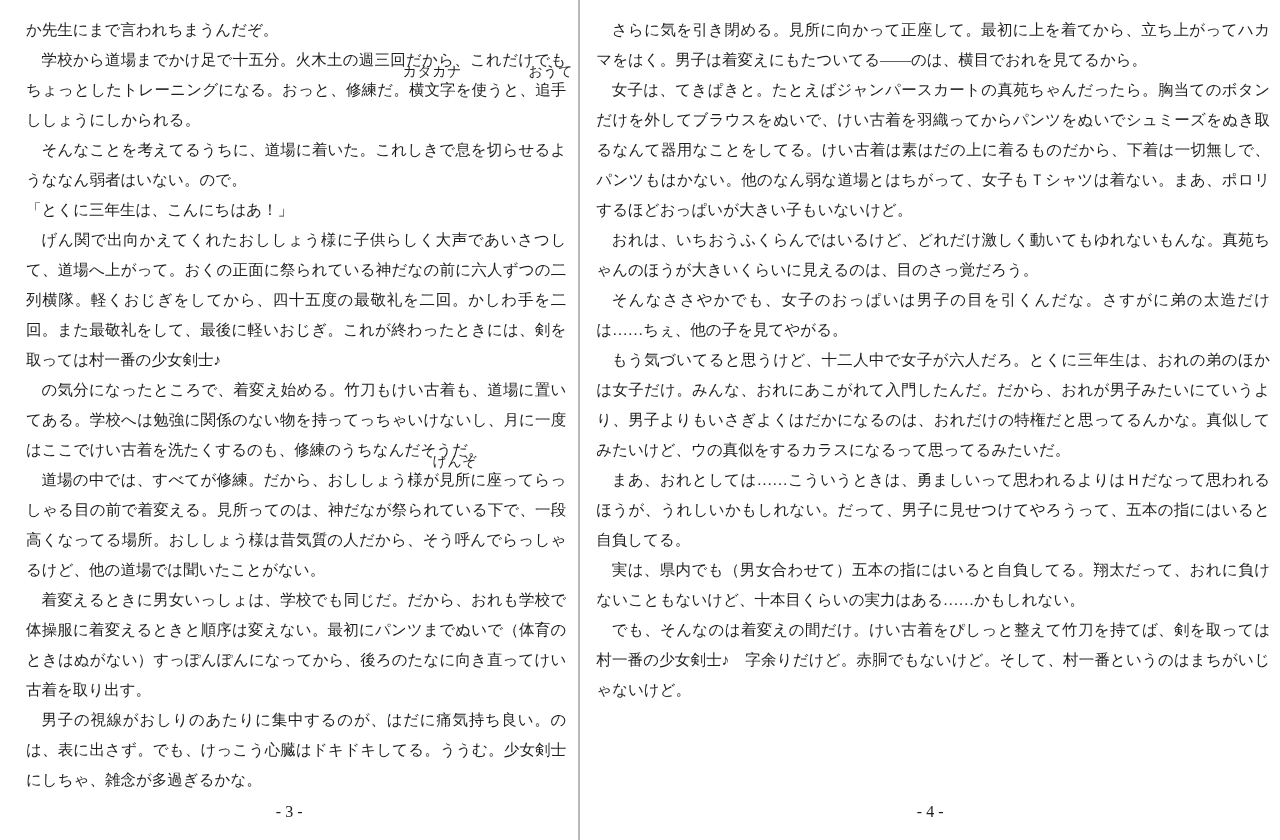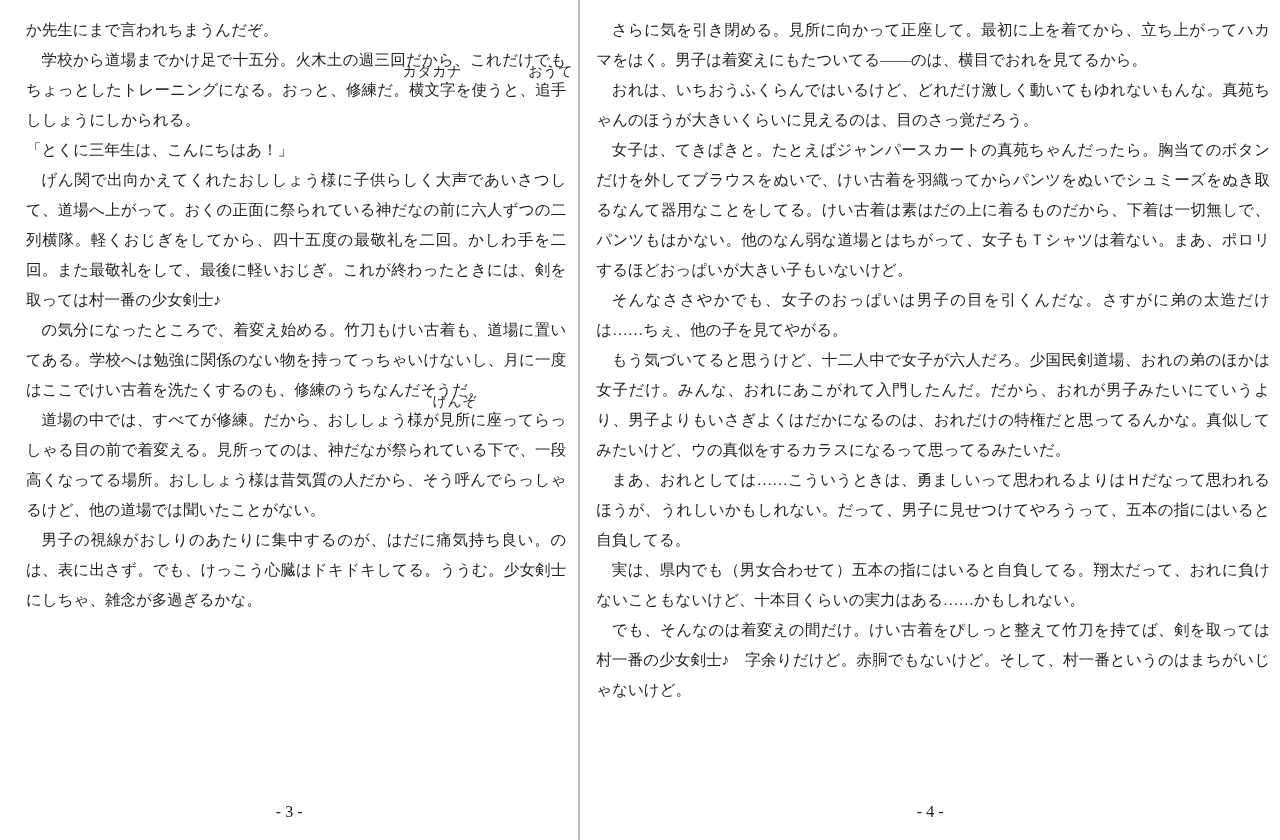--- a/index.html
+++ b/index.html
@@ -72,35 +72,37 @@
   }
 </style>
 </head>
 <body style="background: rgb(255, 255, 255); color: rgb(31, 31, 31);">
 
 <div class="book">
   <section class="page page-left">
     <div class="page-text">
         <p class="para">か先生にまで言われちまうんだぞ。</p>
         <p class="para indent">学校から道場までかけ足で十五分。火木土の週三回だから、これだけでもちょっとしたトレーニングになる。おっと、修練だ。<span class="ruby-wrap">横文字<span class="ruby-top">カタカナ</span></span>を使うと、<span class="ruby-wrap">追手<span class="ruby-top">おうて</span></span>ししょうにしかられる。</p>
+        <p class="para indent">そんなことを考えてるうちに、道場に着いた。これしきで息を切らせるようななん弱者はいない。ので。</p>
         <p class="para">「とくに三年生は、こんにちはあ！」</p>
         <p class="para indent">げん関で出向かえてくれたおししょう様に子供らしく大声であいさつして、道場へ上がって。おくの正面に祭られている神だなの前に六人ずつの二列横隊。軽くおじぎをしてから、四十五度の最敬礼を二回。かしわ手を二回。また最敬礼をして、最後に軽いおじぎ。これが終わったときには、剣を取っては村一番の少女剣士♪</p>
         <p class="para indent">の気分になったところで、着変え始める。竹刀もけい古着も、道場に置いてある。学校へは勉強に関係のない物を持ってっちゃいけないし、月に一度はここでけい古着を洗たくするのも、修練のうちなんだそうだ。</p>
         <p class="para indent">道場の中では、すべてが修練。だから、おししょう様が<span class="ruby-wrap">見所<span class="ruby-top">けんぞ</span></span>に座ってらっしゃる目の前で着変える。見所ってのは、神だなが祭られている下で、一段高くなってる場所。おししょう様は昔気質の人だから、そう呼んでらっしゃるけど、他の道場では聞いたことがない。</p>
+        <p class="para indent">着変えるときに男女いっしょは、学校でも同じだ。だから、おれも学校で体操服に着変えるときと順序は変えない。最初にパンツまでぬいで（体育のときはぬがない）すっぽんぽんになってから、後ろのたなに向き直ってけい古着を取り出す。</p>
         <p class="para indent">男子の視線がおしりのあたりに集中するのが、はだに痛気持ち良い。のは、表に出さず。でも、けっこう心臓はドキドキしてる。ううむ。少女剣士にしちゃ、雑念が多過ぎるかな。</p>
       </div>
     <div class="page-number">- 3 -</div>
   </section>
   <div class="divider" style="background: rgb(185, 185, 185);"></div>
   <section class="page page-right">
     <div class="page-text">
         <p class="para indent">さらに気を引き閉める。見所に向かって正座して。最初に上を着てから、立ち上がってハカマをはく。男子は着変えにもたついてる——のは、横目でおれを見てるから。</p>
+        <p class="para indent">女子は、てきぱきと。たとえばジャンパースカートの真苑ちゃんだったら。胸当てのボタンだけを外してブラウスをぬいで、けい古着を羽織ってからパンツをぬいでシュミーズをぬき取るなんて器用なことをしてる。けい古着は素はだの上に着るものだから、下着は一切無しで、パンツもはかない。他のなん弱な道場とはちがって、女子もＴシャツは着ない。まあ、ポロリするほどおっぱいが大きい子もいないけど。</p>
         <p class="para indent">おれは、いちおうふくらんではいるけど、どれだけ激しく動いてもゆれないもんな。真苑ちゃんのほうが大きいくらいに見えるのは、目のさっ覚だろう。</p>
-        <p class="para indent">女子は、てきぱきと。たとえばジャンパースカートの真苑ちゃんだったら。胸当てのボタンだけを外してブラウスをぬいで、けい古着を羽織ってからパンツをぬいでシュミーズをぬき取るなんて器用なことをしてる。けい古着は素はだの上に着るものだから、下着は一切無しで、パンツもはかない。他のなん弱な道場とはちがって、女子もＴシャツは着ない。まあ、ポロリするほどおっぱいが大きい子もいないけど。</p>
         <p class="para indent">そんなささやかでも、女子のおっぱいは男子の目を引くんだな。さすがに弟の太造だけは……ちぇ、他の子を見てやがる。</p>
-        <p class="para indent">もう気づいてると思うけど、十二人中で女子が六人だろ。少国民剣道場、おれの弟のほかは女子だけ。みんな、おれにあこがれて入門したんだ。だから、おれが男子みたいにていうより、男子よりもいさぎよくはだかになるのは、おれだけの特権だと思ってるんかな。真似してみたいけど、ウの真似をするカラスになるって思ってるみたいだ。</p>
+        <p class="para indent">もう気づいてると思うけど、十二人中で女子が六人だろ。とくに三年生は、おれの弟のほかは女子だけ。みんな、おれにあこがれて入門したんだ。だから、おれが男子みたいにていうより、男子よりもいさぎよくはだかになるのは、おれだけの特権だと思ってるんかな。真似してみたいけど、ウの真似をするカラスになるって思ってるみたいだ。</p>
         <p class="para indent">まあ、おれとしては……こういうときは、勇ましいって思われるよりはＨだなって思われるほうが、うれしいかもしれない。だって、男子に見せつけてやろうって、五本の指にはいると自負してる。</p>
         <p class="para indent">実は、県内でも（男女合わせて）五本の指にはいると自負してる。翔太だって、おれに負けないこともないけど、十本目くらいの実力はある……かもしれない。</p>
         <p class="para indent">でも、そんなのは着変えの間だけ。けい古着をぴしっと整えて竹刀を持てば、剣を取っては村一番の少女剣士♪　字余りだけど。赤胴でもないけど。そして、村一番というのはまちがいじゃないけど。</p>
       </div>
     <div class="page-number">- 4 -</div>
   </section>
 </div>
 
 </body></html>

